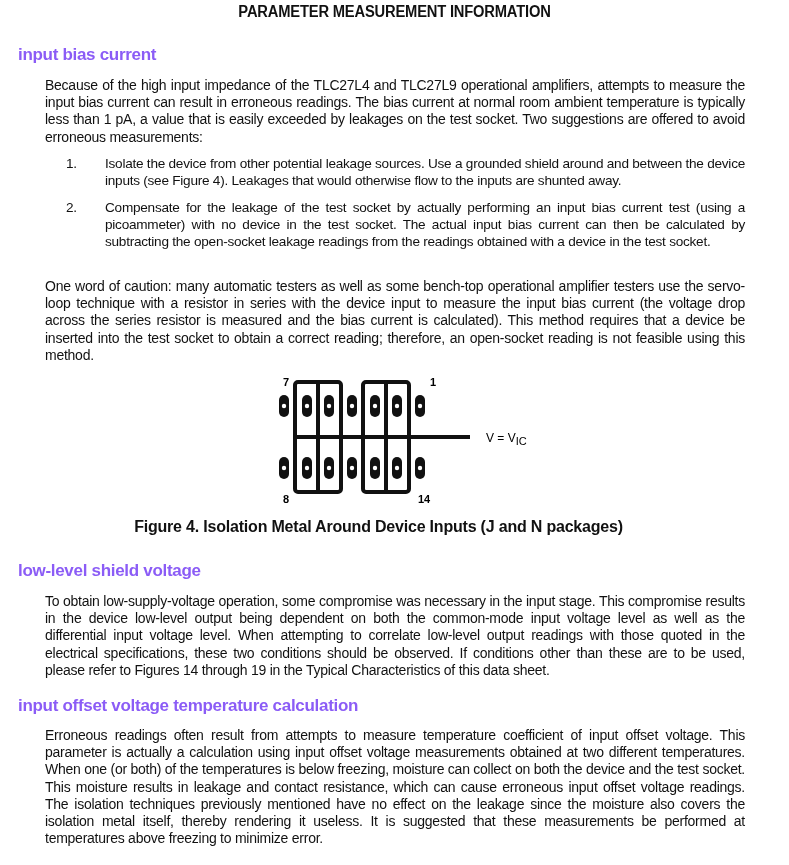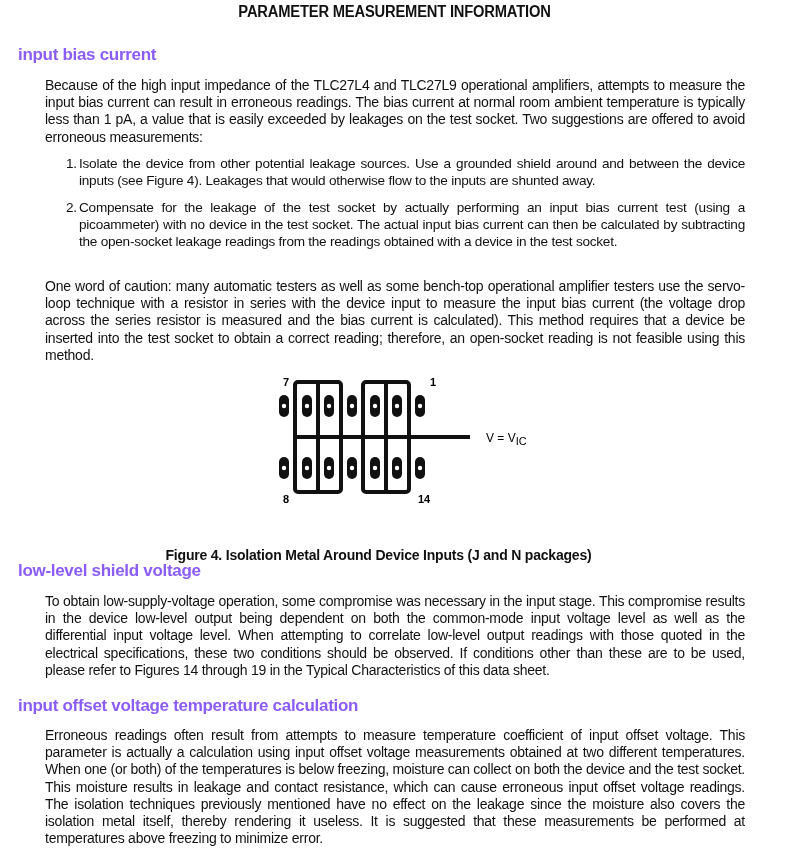--- a/index.html
+++ b/index.html
@@ -14,24 +14,24 @@
   .h2 {
     position: absolute; left: 18px; font-size: 17px; font-weight: bold;
     letter-spacing: -0.3px; color: #8b5cf6;
   }
   .para {
     position: absolute; left: 45px; width: 700px; font-size: 14px;
     line-height: 17.2px; text-align: justify; letter-spacing: -0.25px;
   }
   .li { position: absolute; left: 66px; width: 679px; font-size: 13.6px; line-height: 17.2px; letter-spacing: -0.25px; }
   .li .num { position: absolute; left: 0; top: 0; }
-  .li .txt { margin-left: 13px; display: block; text-align: justify; }
+  .li .txt { margin-left: 39px; display: block; text-align: justify; }
   .caption {
     position: absolute; top: 518px; left: 0; width: 757px; text-align: center;
-    font-size: 14px; font-weight: bold; letter-spacing: -0.2px; margin-top: 29px;
+    font-size: 16px; font-weight: bold; letter-spacing: -0.2px;
   }
   svg.fig { position: absolute; left: 270px; top: 370px; }
   .pin-label { font-family: "Liberation Sans", sans-serif; font-size: 11px; font-weight: bold; }
 </style>
 </head>
 <body>
 
 <div class="title">PARAMETER MEASUREMENT INFORMATION</div>
 
 <div class="h2" style="top:45px;">input bias current</div>

